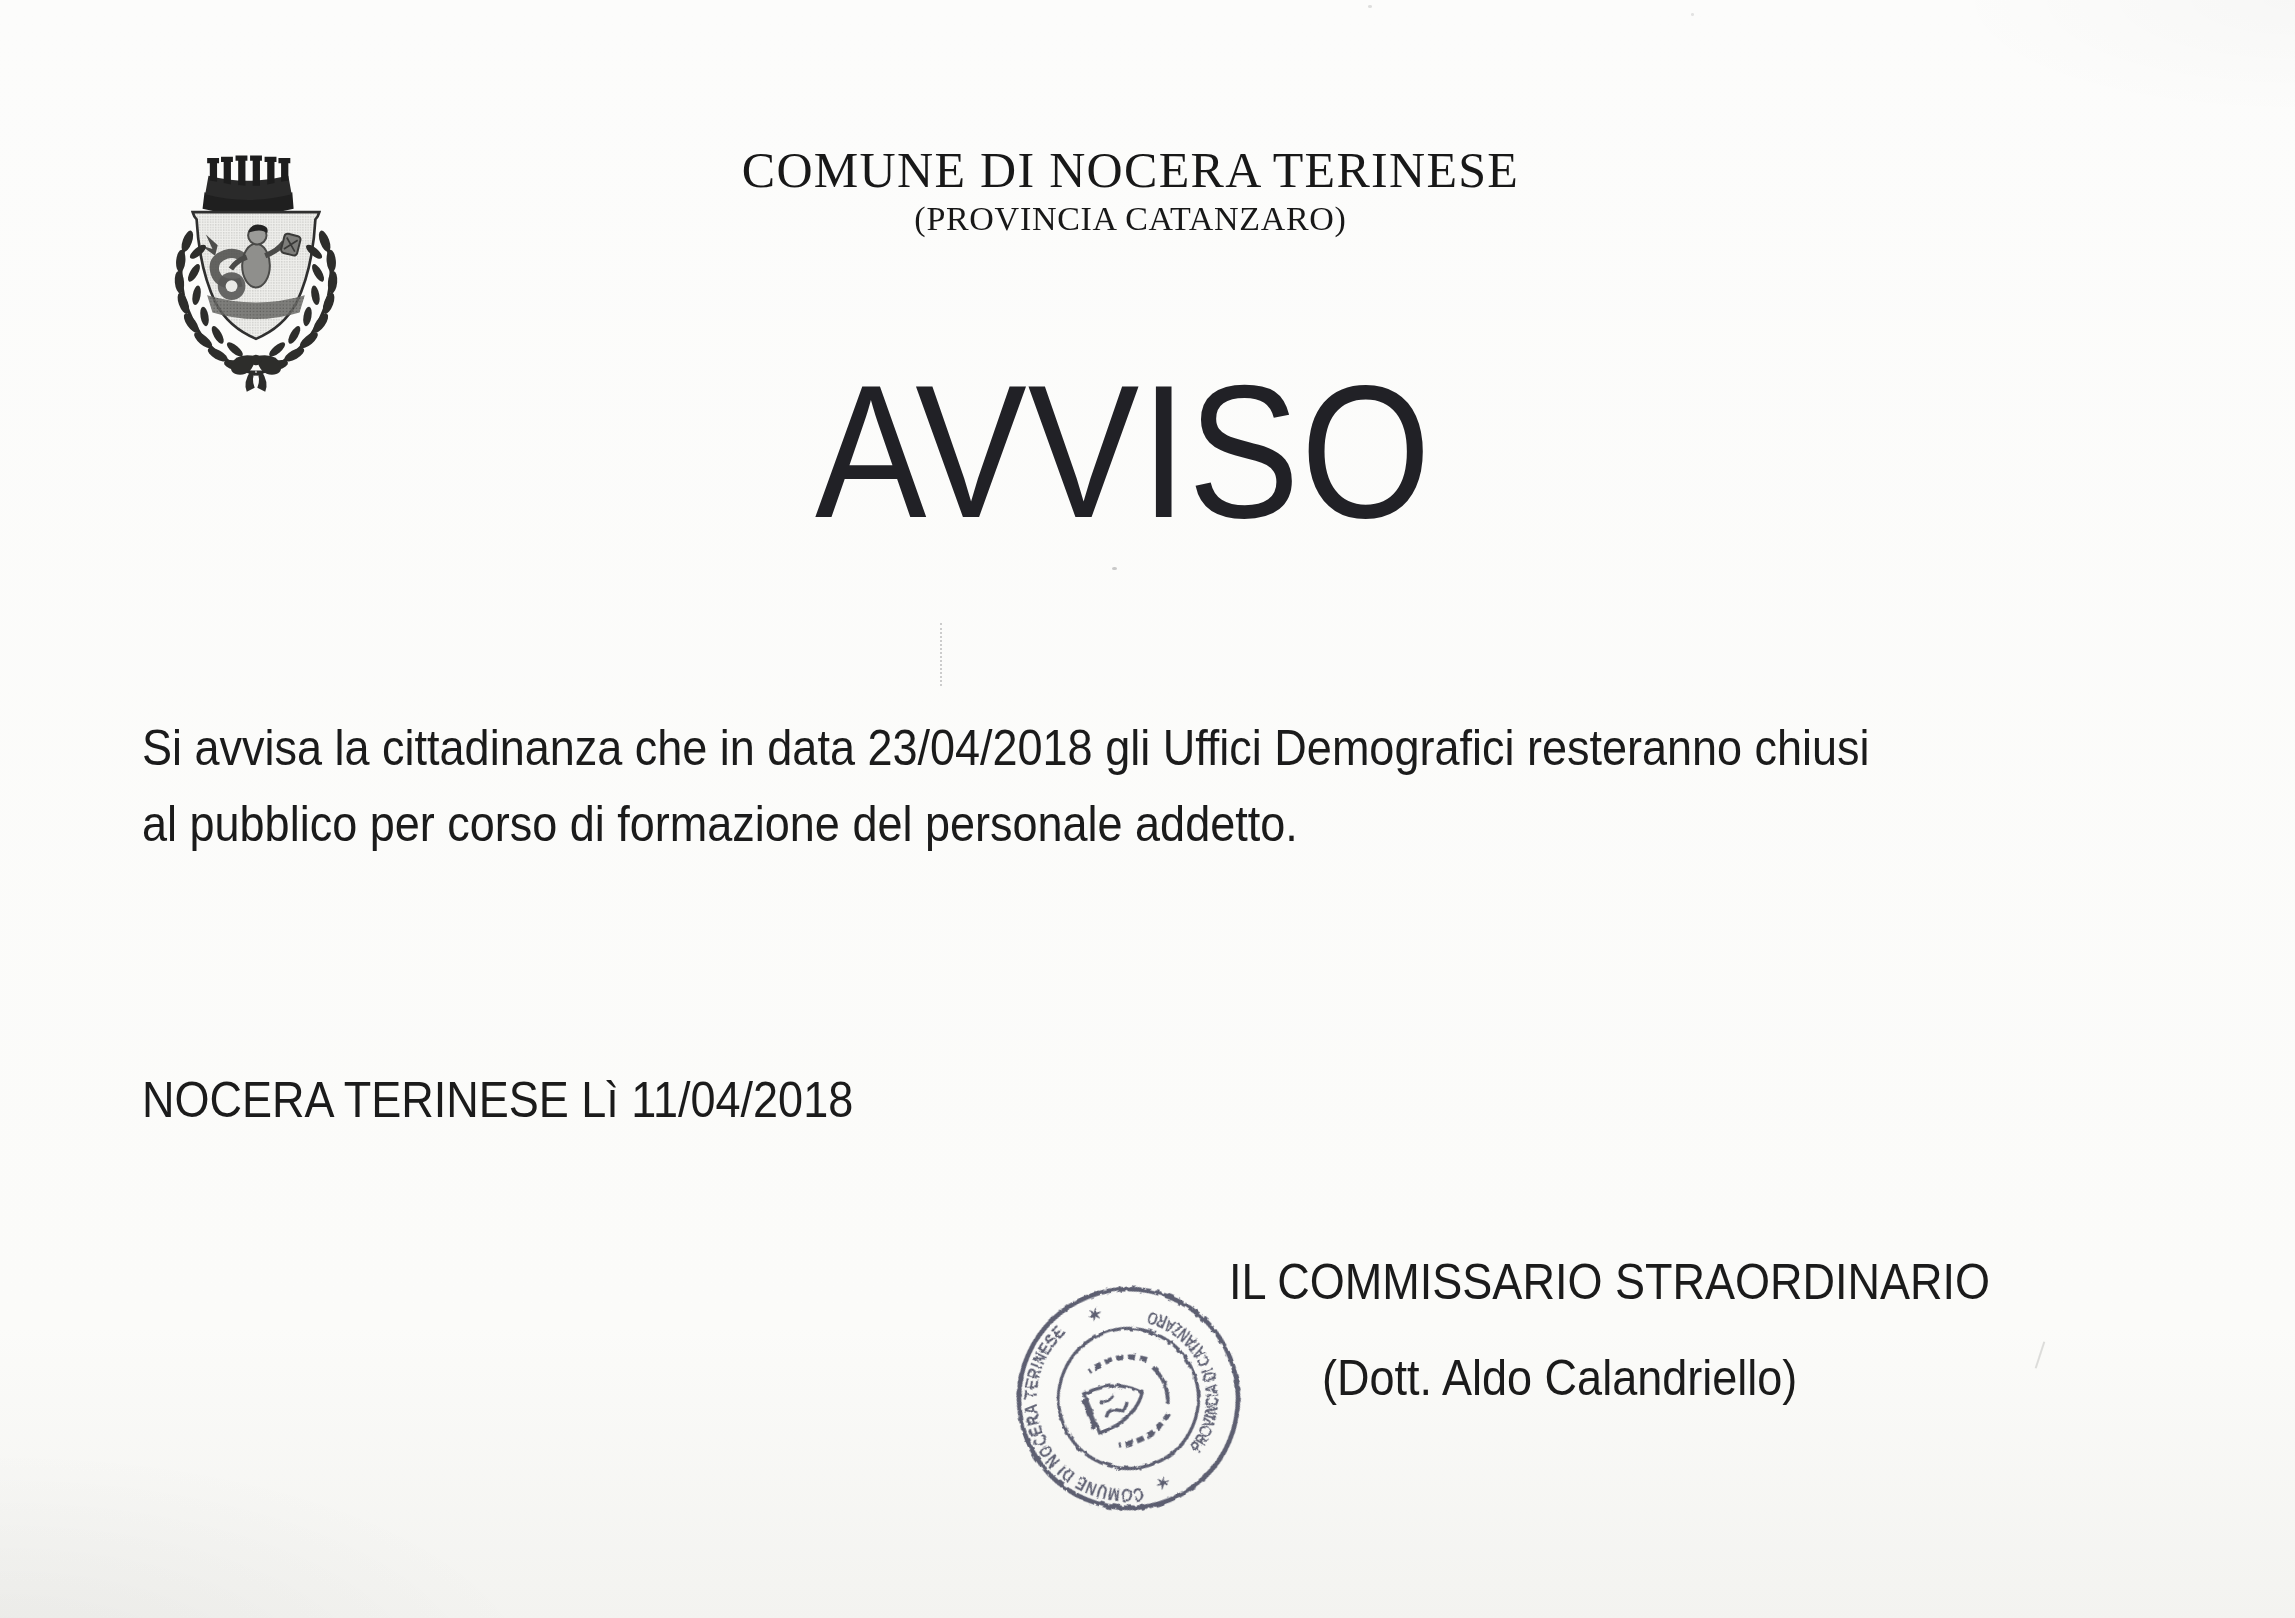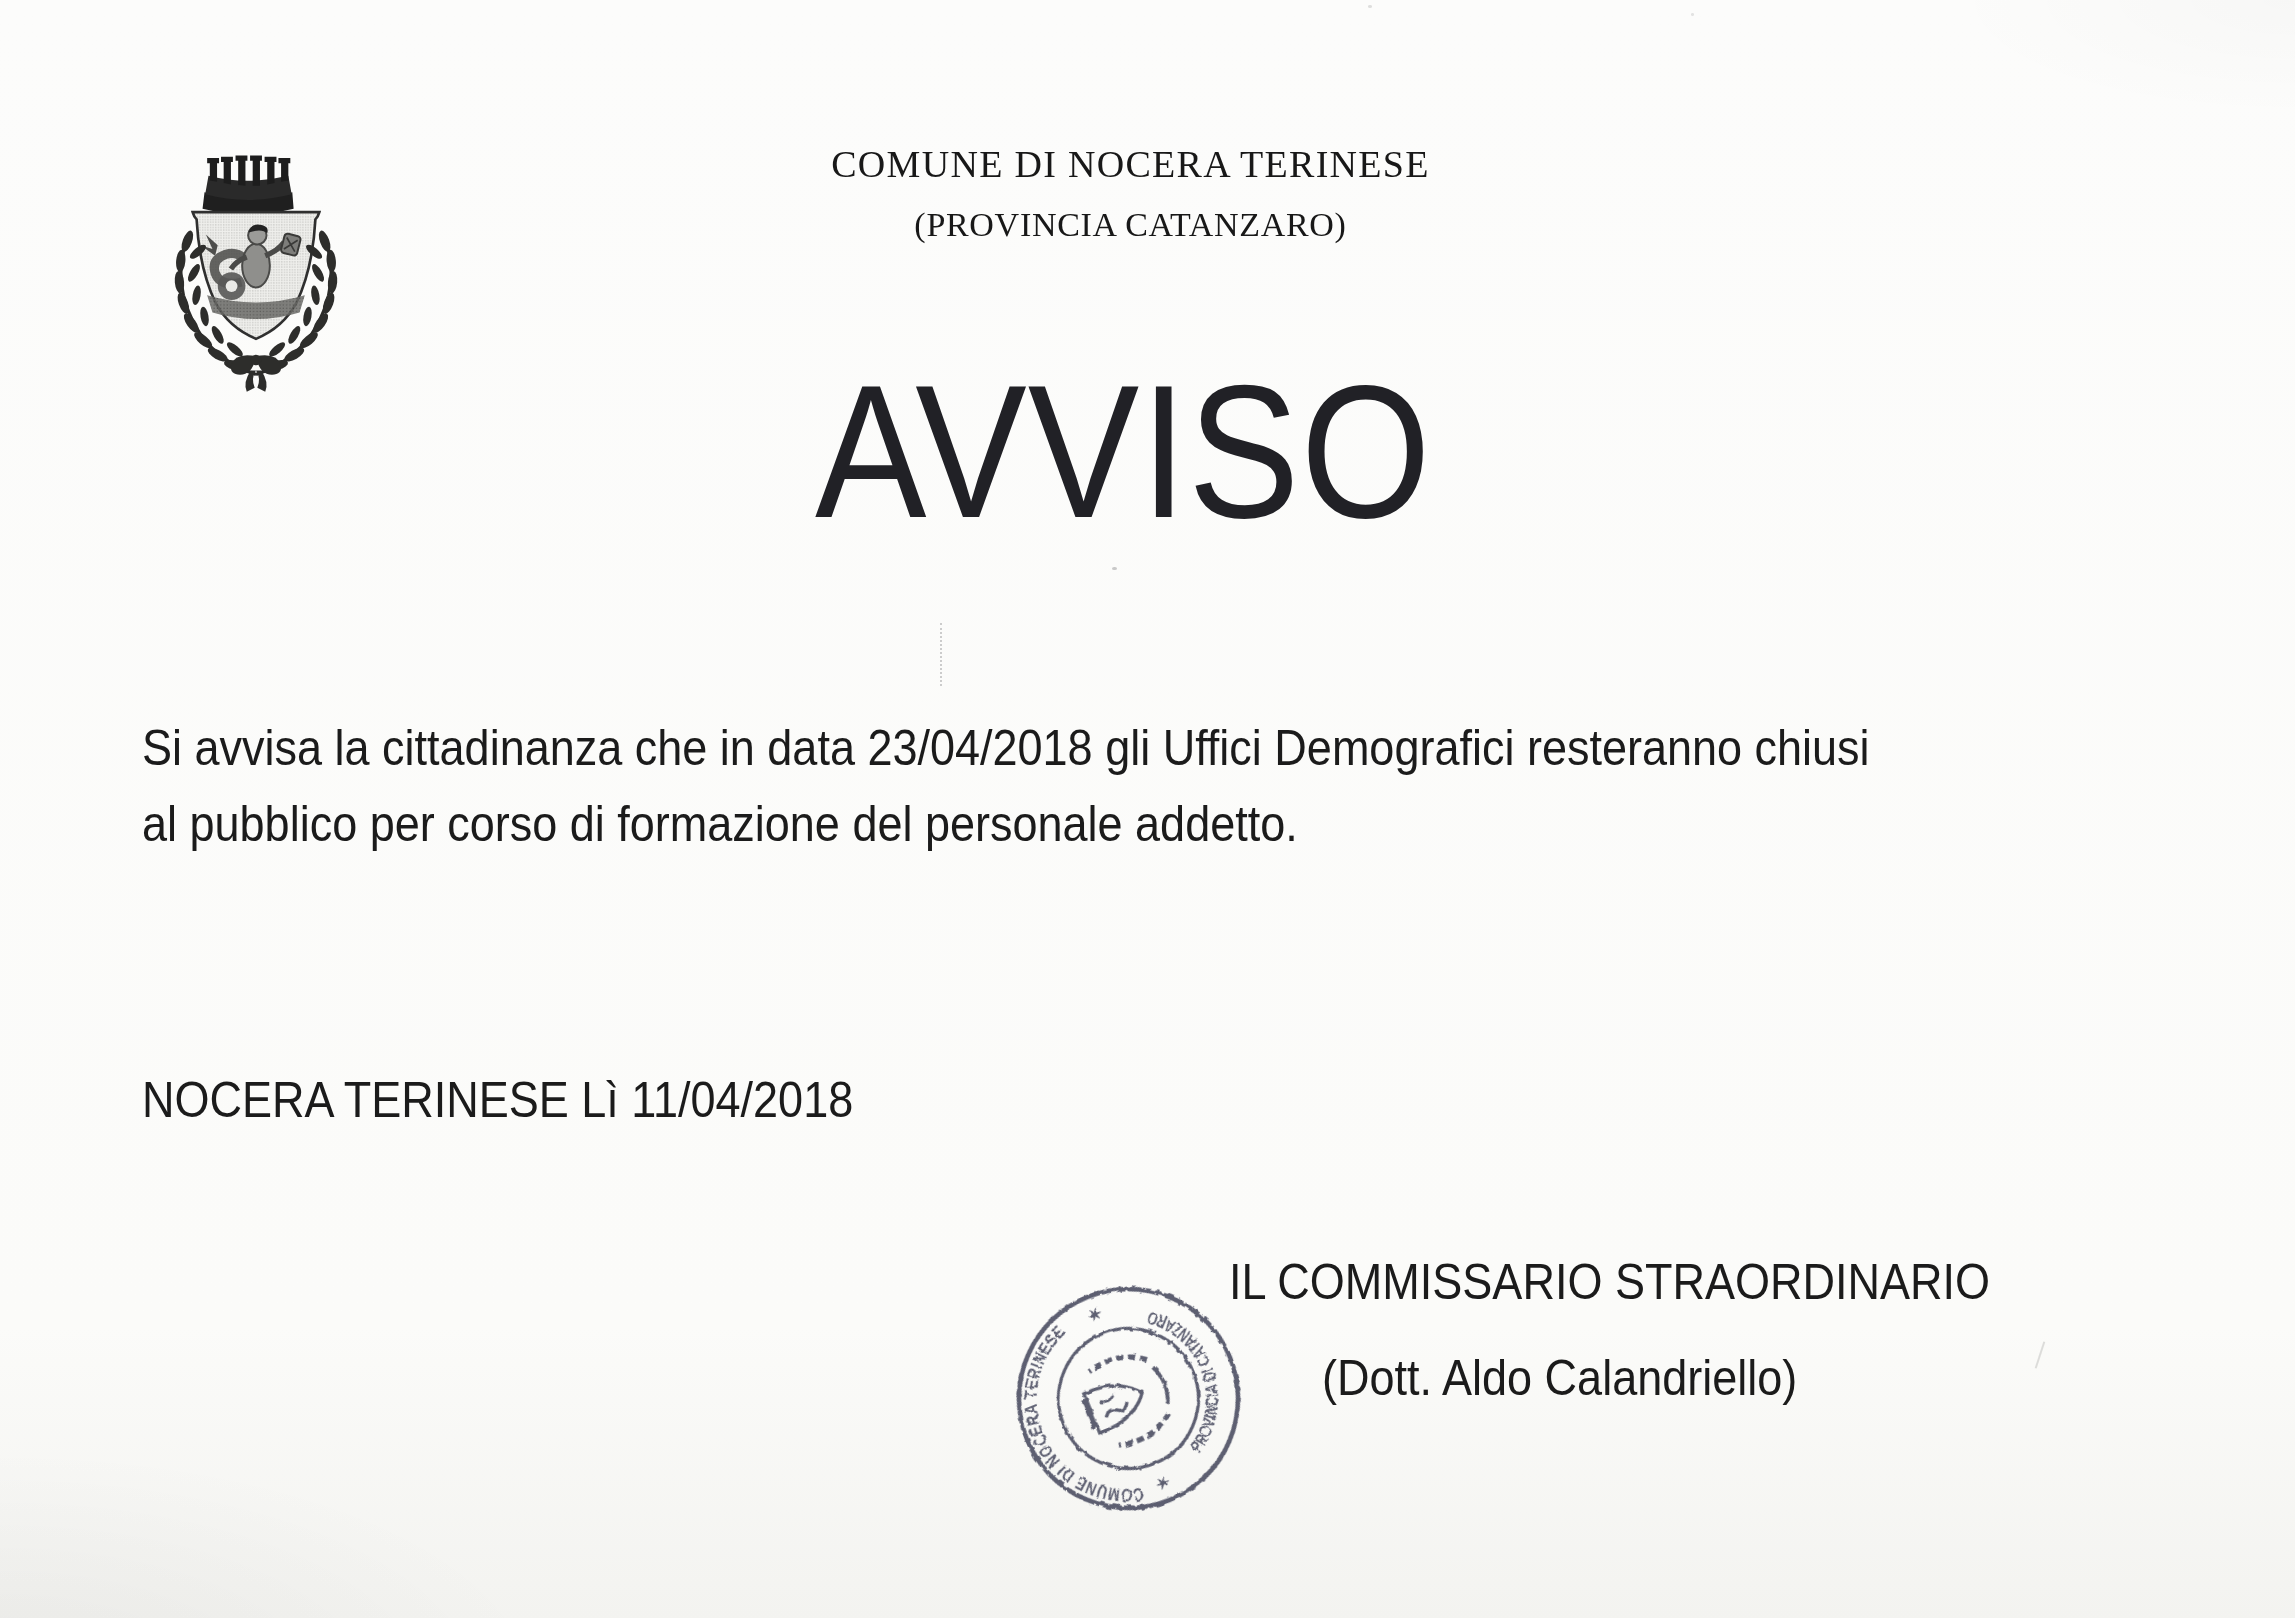--- a/index.html
+++ b/index.html
@@ -9,22 +9,22 @@
   #page{position:relative;width:2295px;height:1619px;
         background:
           radial-gradient(922px 395px at 0% 104%, rgba(0,0,0,0.045), rgba(0,0,0,0) 60%),
           radial-gradient(593px 198px at 100% 0%, rgba(0,0,0,0.02), rgba(0,0,0,0) 60%),
           linear-gradient(180deg,#fcfcfb 0%,#fbfbf9 82%,#f3f3f0 100%);
         color:#1c1c1c;}
   .abs{position:absolute;}
   
   .hdr{left:0;width:2261px;text-align:center;
        font-family:"Liberation Serif",serif;color:#181818;}
-  .hdr1{top:145px;font-size:38px;letter-spacing:1.3px;line-height:1;}
-  .hdr2{top:208px;font-size:34px;letter-spacing:0.7px;line-height:1;}
+  .hdr1{top:145px;font-size:50px;letter-spacing:1.3px;line-height:1;}
+  .hdr2{top:202px;font-size:34px;letter-spacing:0.7px;line-height:1;}
   
   .avviso{top:356px;left:0;width:2247px;text-align:center;
           font-size:190px;line-height:1;font-weight:400;color:#212126;
           transform:scaleX(0.88);transform-origin:1123px 0;
           letter-spacing:1.3px;}
   
   .nar{transform:scaleX(0.9);transform-origin:0 0;color:#1b1b1b;}
   .body-par{left:142px;top:710px;font-size:50px;line-height:76px;}
   .dateline{left:142px;top:1075px;font-size:50px;line-height:1;}
   .sig-role{left:1229px;top:1257px;font-size:50px;line-height:1;}

